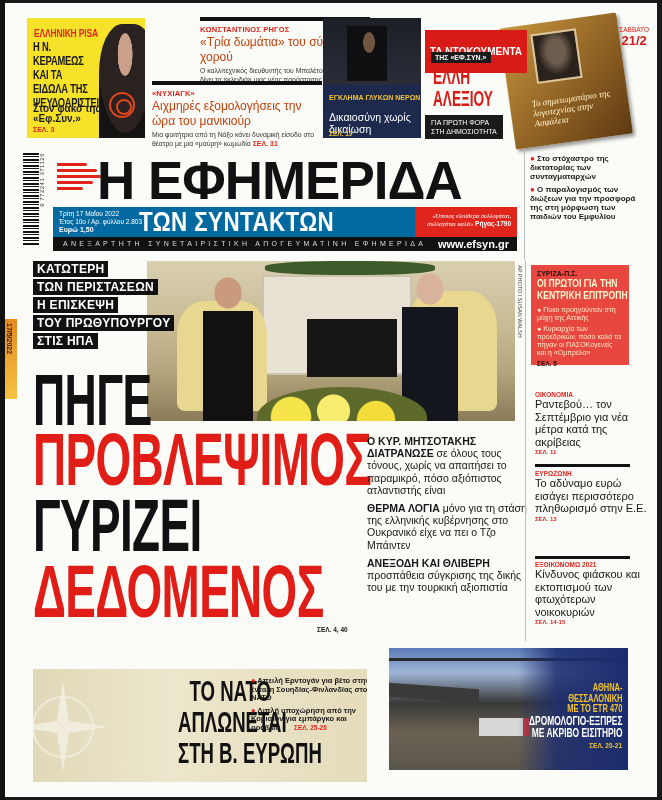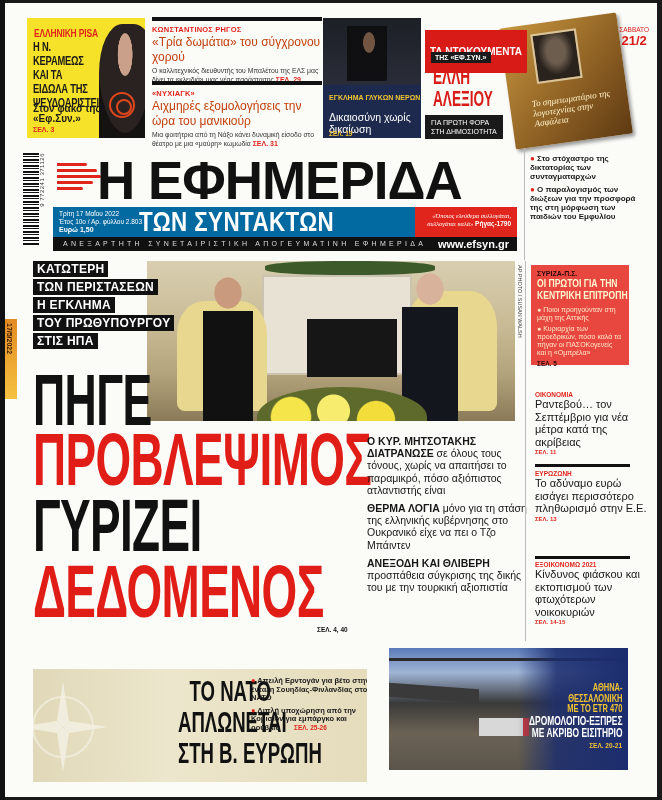--- a/index.html
+++ b/index.html
@@ -132,21 +132,21 @@
 
   <div class="abs pisa">
     <div class="kicker">ΕΛΛΗΝΙΚΗ PISA</div>
     <div class="title">Η Ν. ΚΕΡΑΜΕΩΣ ΚΑΙ ΤΑ ΕΙΔΩΛΑ ΤΗΣ ΨΕΥΔΟΑΡΙΣΤΕΙΑΣ</div>
     <div class="woman"></div>
     <div class="target"></div>
     <div class="lens">Στον φακό της «Εφ.Συν.»</div>
     <div class="page-ref">ΣΕΛ. 3</div>
   </div>
 
-  <div class="abs story" style="top:14px;">
+  <div class="abs story" style="top:14px;margin-left:48px;">
     <div class="rule"></div>
     <div class="kick">ΚΩΝΣΤΑΝΤΙΝΟΣ ΡΗΓΟΣ</div>
     <div class="hl">«Τρία δωμάτια» του σύγχρονου χορού</div>
     <div class="sub"><span>Ο καλλιτεχνικός διευθυντής του Μπαλέτου της ΕΛΣ μας δίνει τα «κλειδιά» μιας νέας παράστασης</span> <span class="ref">ΣΕΛ. 29</span></div>
   </div>
 
   <div class="abs crime">
     <div class="figure"></div>
     <div class="kick">ΕΓΚΛΗΜΑ ΓΛΥΚΩΝ ΝΕΡΩΝ</div>
     <div class="hl">Δικαιοσύνη χωρίς δικαίωση</div>
@@ -219,21 +219,21 @@
     <div class="chair2"></div>
     <div class="man1"></div>
     <div class="man2"></div>
     <div class="flowers"></div>
   </div>
   <div class="abs credit">AP PHOTO / SUSAN WALSH</div>
 
   <div class="abs kicker-lines">
     <div>ΚΑΤΩΤΕΡΗ</div>
     <div>ΤΩΝ ΠΕΡΙΣΤΑΣΕΩΝ</div>
-    <div>Η ΕΓΚΛΗΜΑ</div>
+    <div>Η ΕΠΙΣΚΕΨΗ</div>
     <div>ΤΟΥ ΠΡΩΘΥΠΟΥΡΓΟΥ</div>
     <div>ΣΤΙΣ ΗΠΑ</div>
   </div>
 
   <div class="abs big big1">ΠΗΓΕ</div>
   <div class="abs big big2">ΠΡΟΒΛΕΨΙΜΟΣ</div>
   <div class="abs big big3">ΓΥΡΙΖΕΙ</div>
   <div class="abs big big4">ΔΕΔΟΜΕΝΟΣ</div>
   <div class="abs main-ref">ΣΕΛ. 4, 40</div>
 

